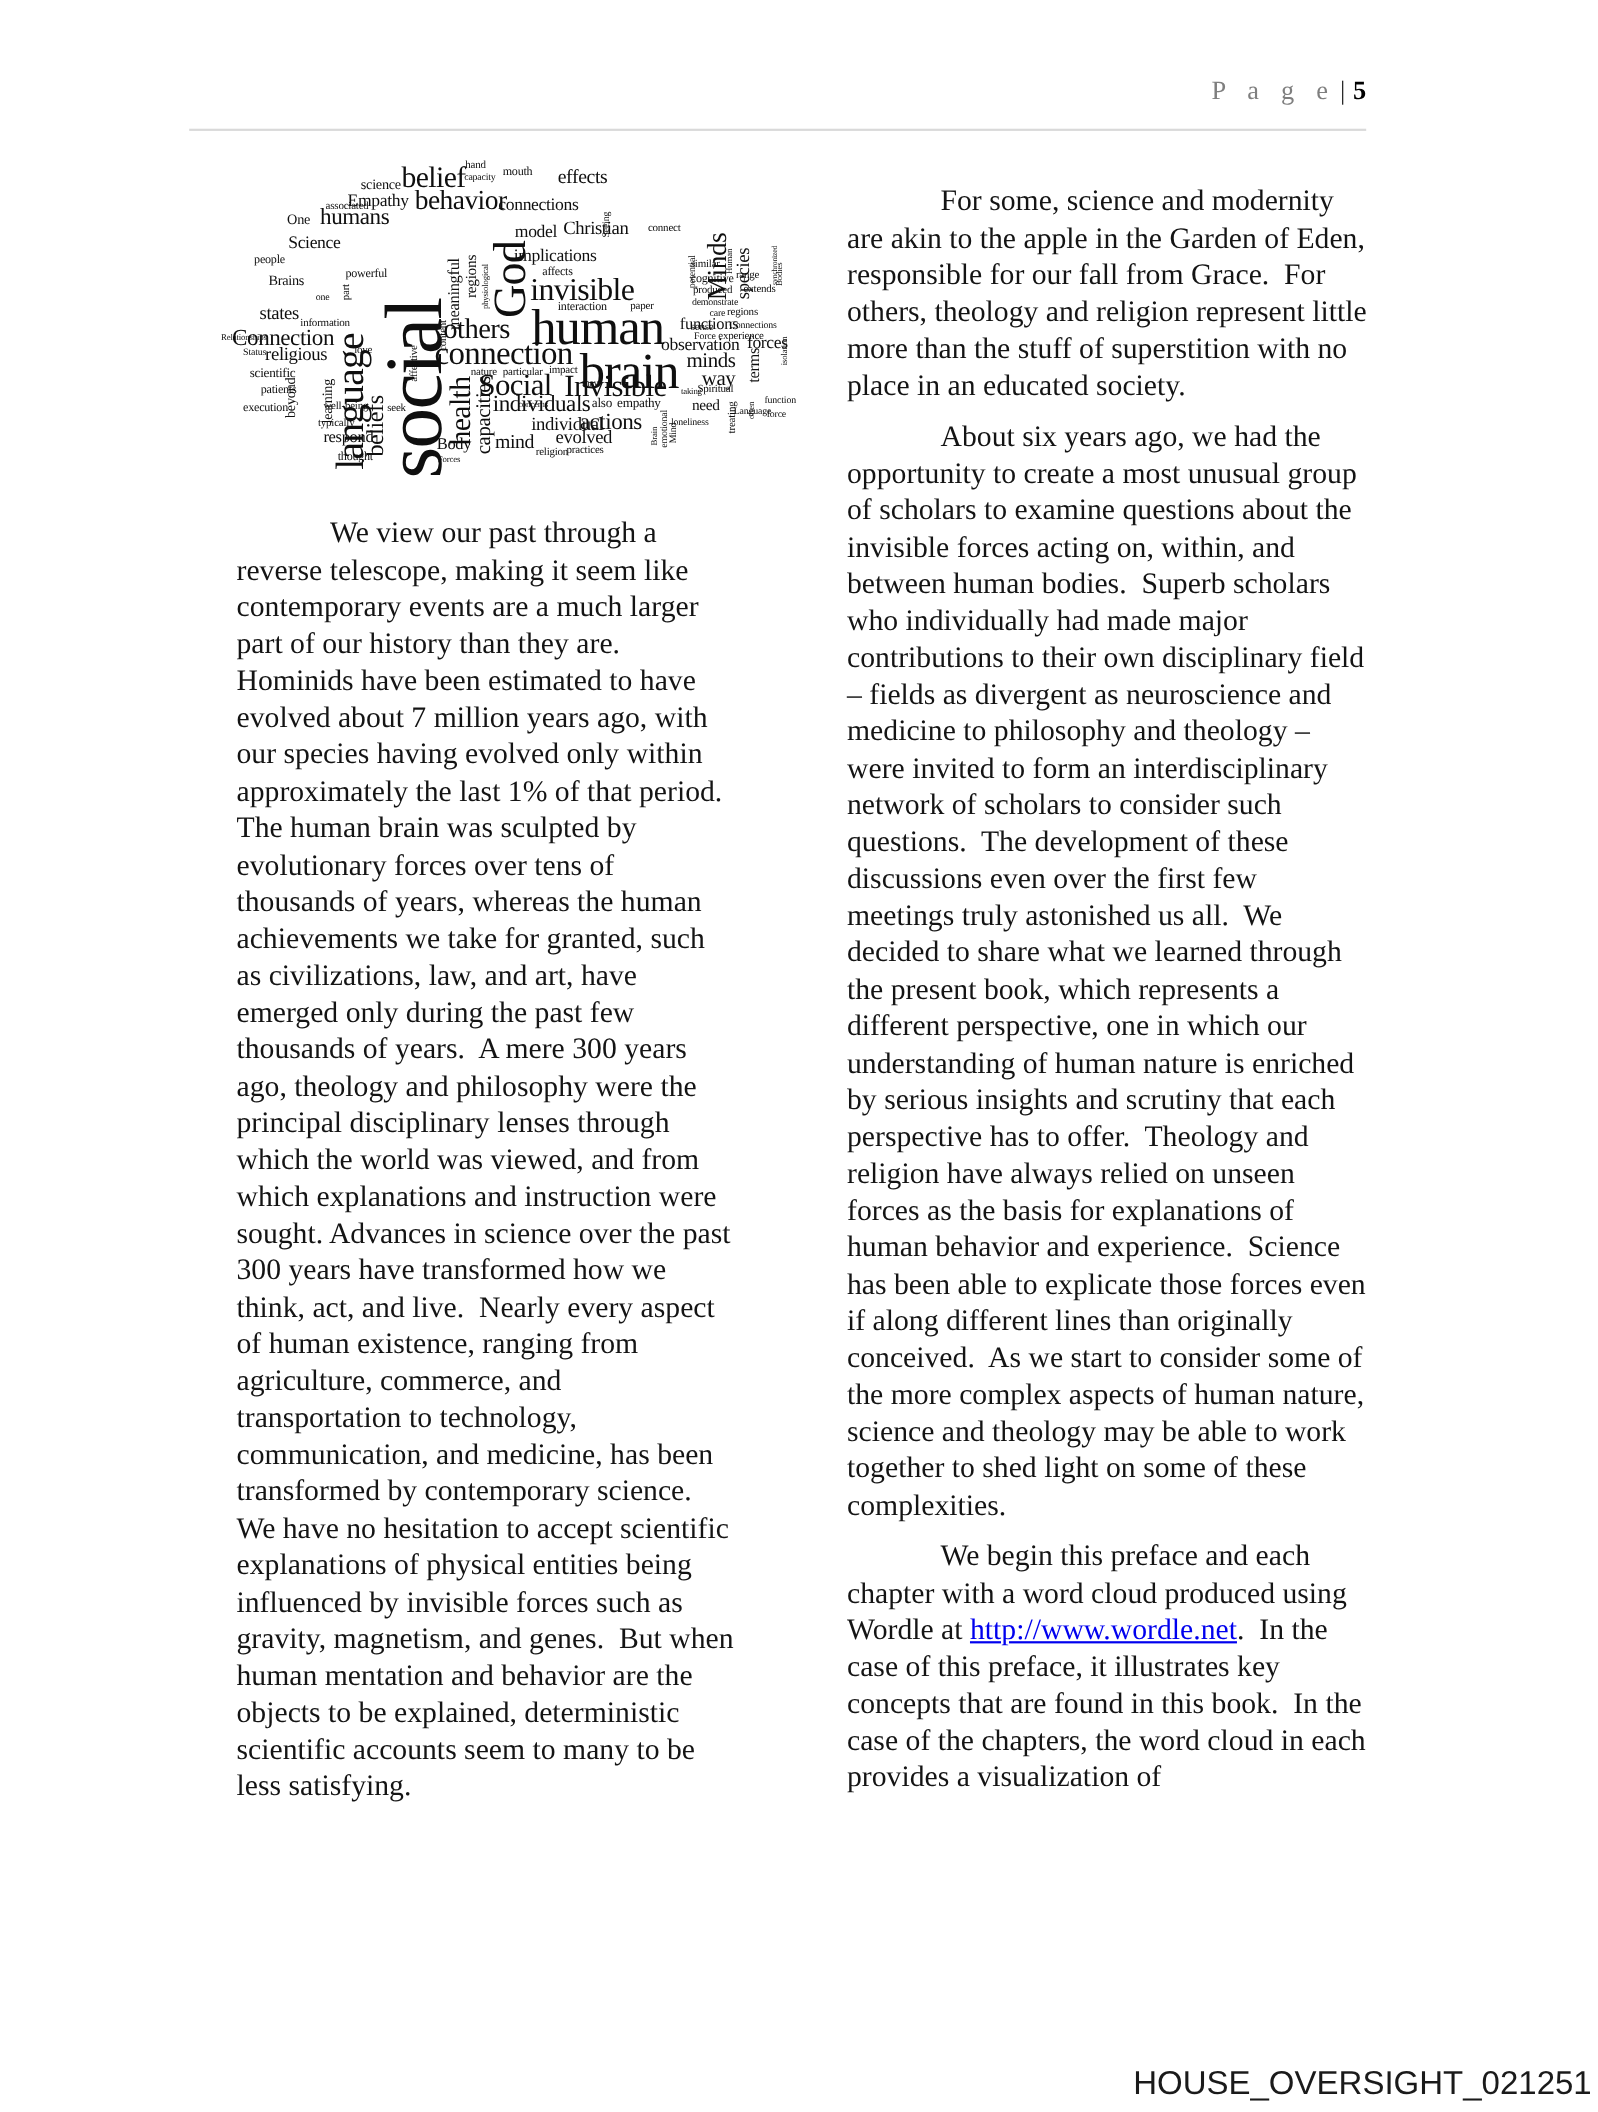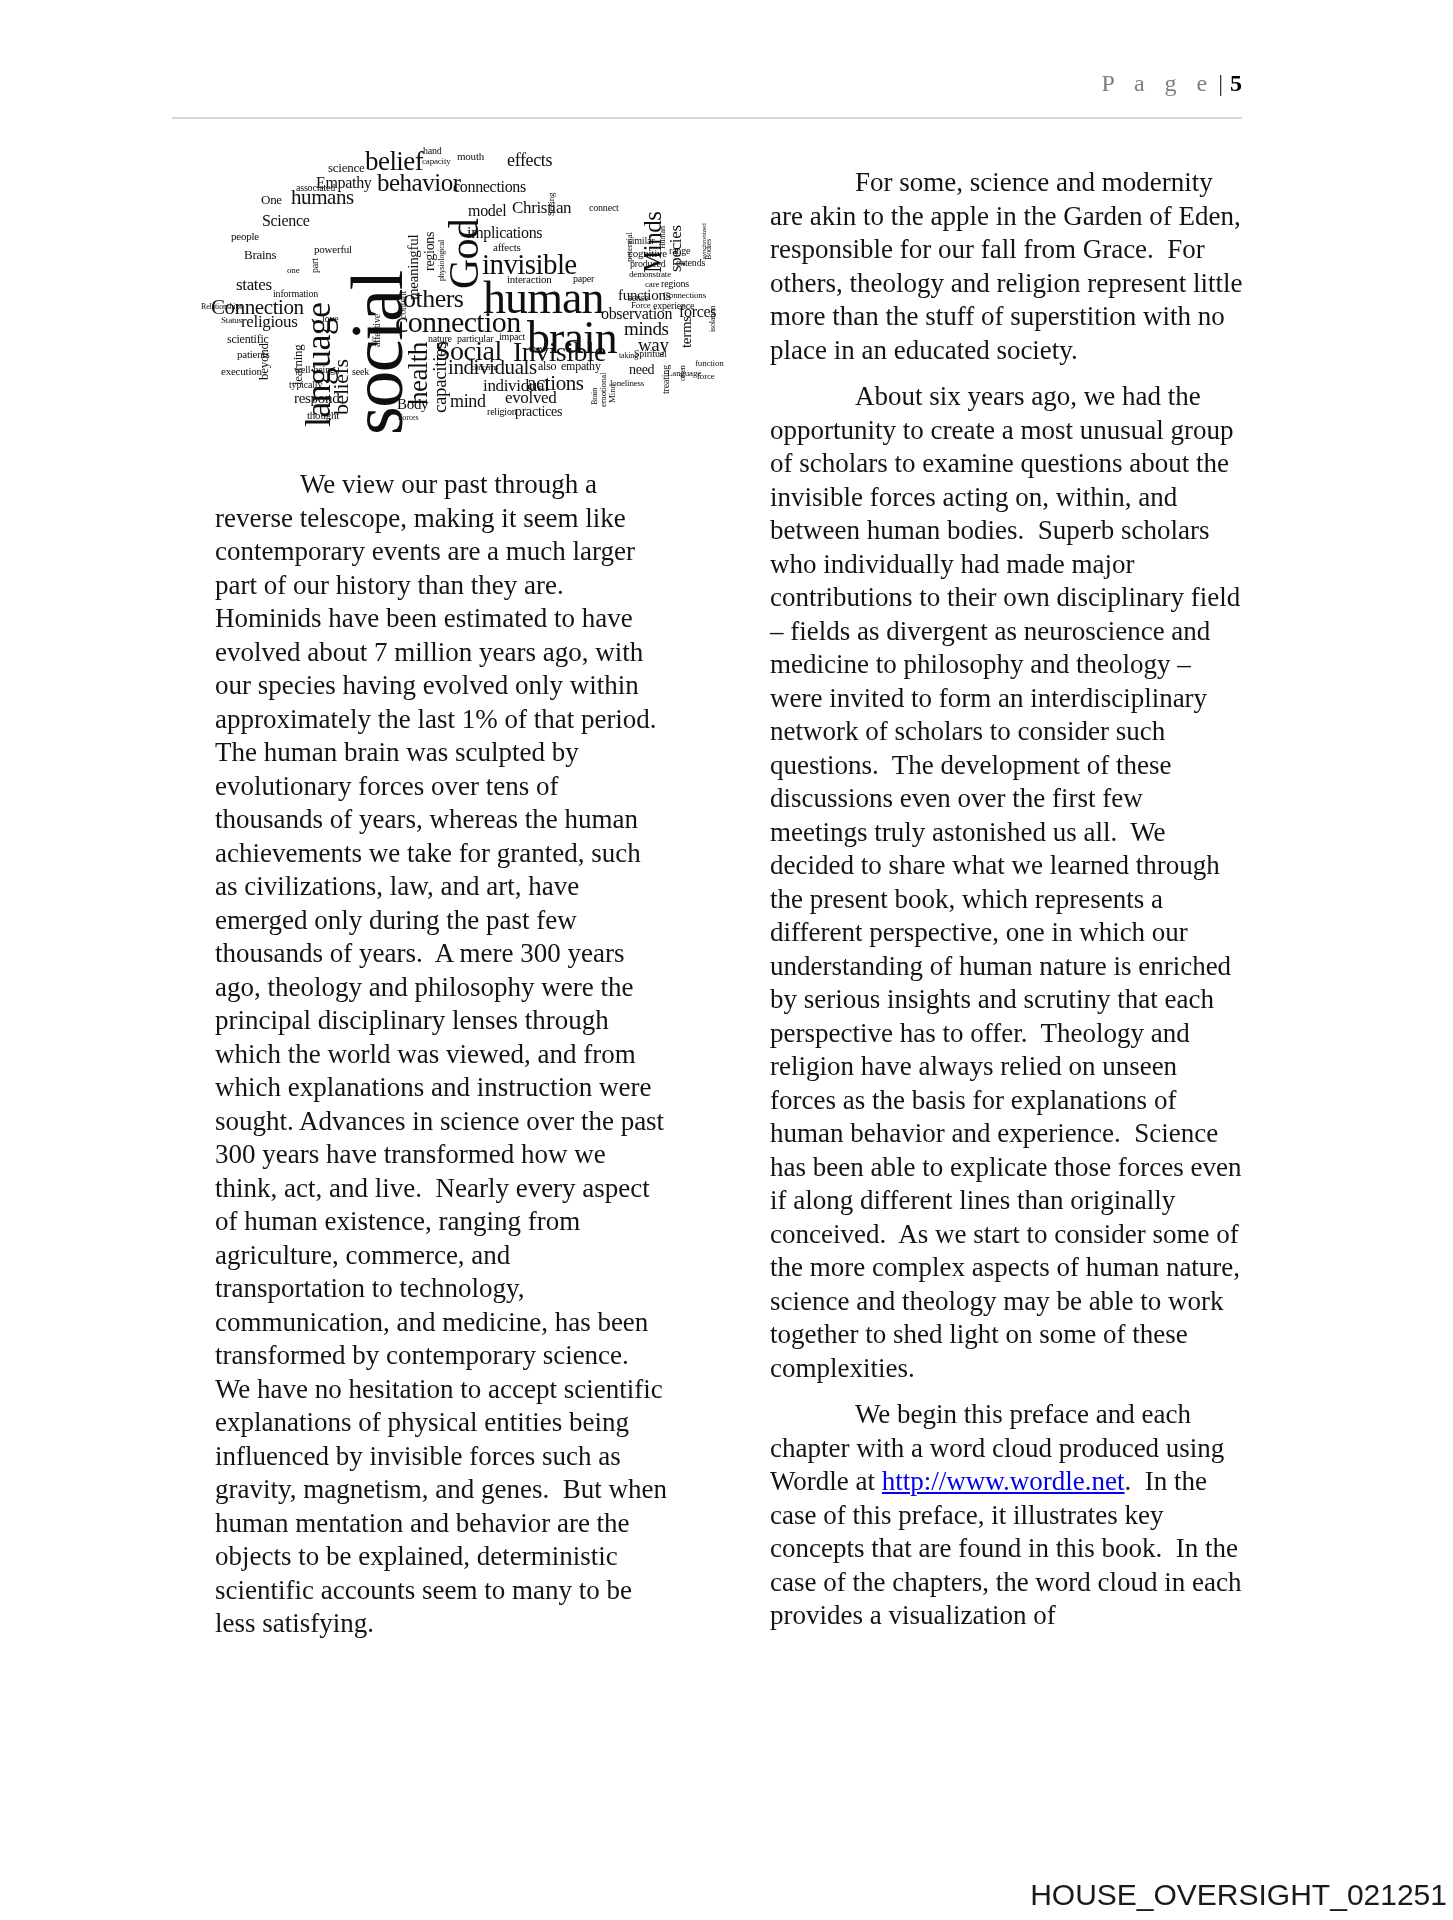--- a/index.html
+++ b/index.html
@@ -110,21 +110,21 @@
     <span class="cw" style="left: 318px; top: 195px; font-size: 28px;">Invisible</span>
     <span class="cw" style="left: 276px; top: 221px; font-size: 8px;">concerns</span>
     <span class="cw" style="left: 253px; top: 214px; font-size: 21px;">individuals</span>
     <span class="cw" style="left: 343px; top: 217px; font-size: 12px;">also</span>
     <span class="cw" style="left: 366px; top: 217px; font-size: 12px;">empathy</span>
     <span class="cw" style="left: 288px; top: 234px; font-size: 17px;">individual</span>
     <span class="cw" style="left: 332px; top: 230px; font-size: 21px;">actions</span>
     <span class="cw" style="left: 255px; top: 249px; font-size: 18px;">mind</span>
     <span class="cw" style="left: 310px; top: 246px; font-size: 17px;">evolved</span>
     <span class="cw" style="left: 292px; top: 264px; font-size: 10px; font-family: Liberation Serif, serif;">religion</span>
-    <span class="cw" style="left: 320px; top: 262px; font-size: 14px;">practices</span>
+    <span class="cw" style="left: 320px; top: 262px; font-size: 10px;">practices</span>
     <span class="cw" style="left: 202px; top: 254px; font-size: 15px;">Body</span>
     <span class="cw" style="left: 203px; top: 271px; font-size: 8px;">Forces</span>
     <span class="cw" style="left: 157px; top: 224px; font-size: 10px;">seek</span>
     <span class="cw" style="left: 99px; top: 222px; font-size: 10px;">well-being</span>
     <span class="cw" style="left: 94px; top: 237px; font-size: 10px;">typically</span>
     <span class="cw" style="left: 99px; top: 248px; font-size: 15px;">respond</span>
     <span class="cw" style="left: 112px; top: 267px; font-size: 11px;">thought</span>
     <span class="cw" style="left: 433px; top: 93px; font-size: 10px;">similar</span>
     <span class="cw" style="left: 433px; top: 105px; font-size: 11px;">cognitive</span>
     <span class="cw" style="left: 474px; top: 103px; font-size: 10px;">range</span>

